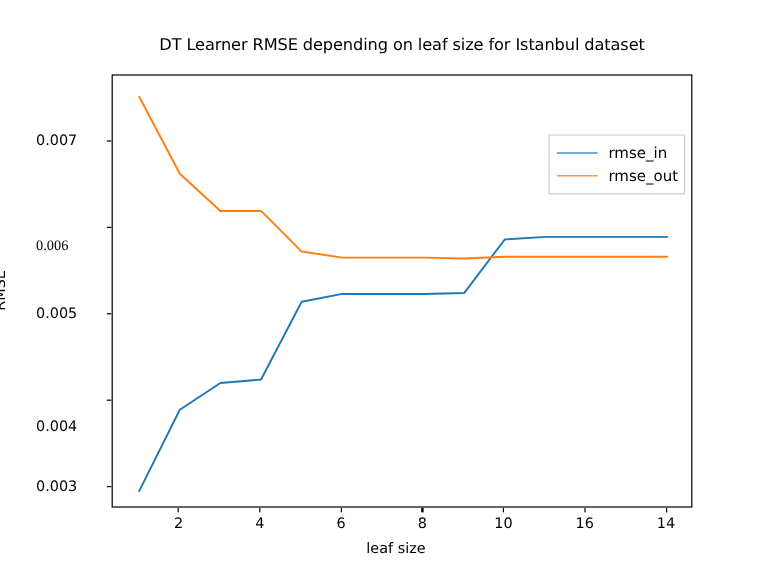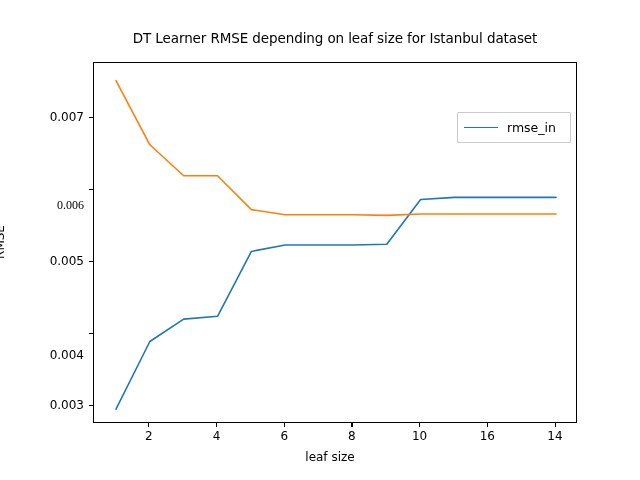--- a/index.html
+++ b/index.html
@@ -44,21 +44,21 @@
   }
   #data-svg {
     position: absolute;
     left: 0; top: 0;
     width: 484px;
     height: 361px;
     display: block;
   }
   .ytick-label {
     position: absolute;
-    text-align: right;
+    text-align: left;
     font-size: 12px;
     color: #000000;
     white-space: nowrap;
     transform: translateY(-50%);
   }
   .ytick-mark {
     position: absolute;
     width: 4px;
     height: 1.1px;
     background: #000000;
@@ -173,15 +173,19 @@
         <polyline points="22.00,346.23 55.85,278.50 89.69,256.16 123.54,253.28 157.38,188.43 191.23,181.94 225.08,181.94 258.92,181.94 292.77,181.22 326.62,136.55 360.46,134.38 394.31,134.38 428.15,134.38 462.00,134.38" fill="none" stroke="#1f77b4" stroke-width="1.6" stroke-linejoin="round" stroke-linecap="round"></polyline>
         <polyline points="22.00,17.65 55.85,81.78 89.69,112.77 123.54,112.77 157.38,146.63 191.23,151.68 225.08,151.68 258.92,151.68 292.77,152.40 326.62,150.96 360.46,150.96 394.31,150.96 428.15,150.96 462.00,150.96" fill="none" stroke="#ff7f0e" stroke-width="1.6" stroke-linejoin="round" stroke-linecap="round"></polyline>
       </svg>
   </div>
 
   <div id="legend">
       <div class="legend-row">
         <span class="legend-swatch" style="border-top-color: rgb(31, 119, 180);"></span>
         <span class="legend-text">rmse_in</span>
       </div>
+      <div class="legend-row">
+        <span class="legend-swatch" style="border-top-color: rgb(255, 127, 14);"></span>
+        <span class="legend-text">rmse_out</span>
+      </div>
     </div>
 
 </div>
 
 </body></html>

